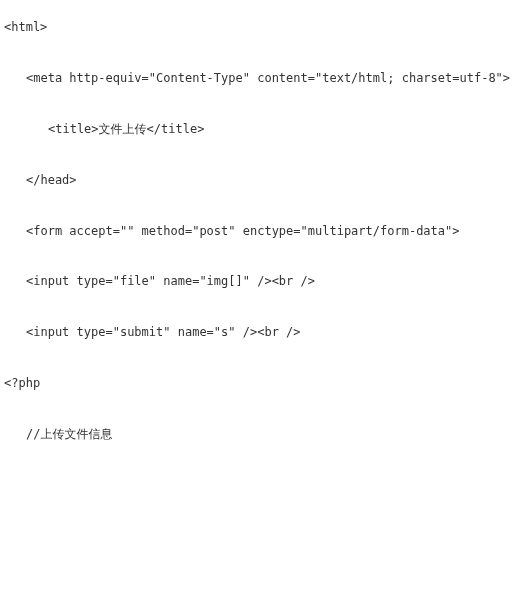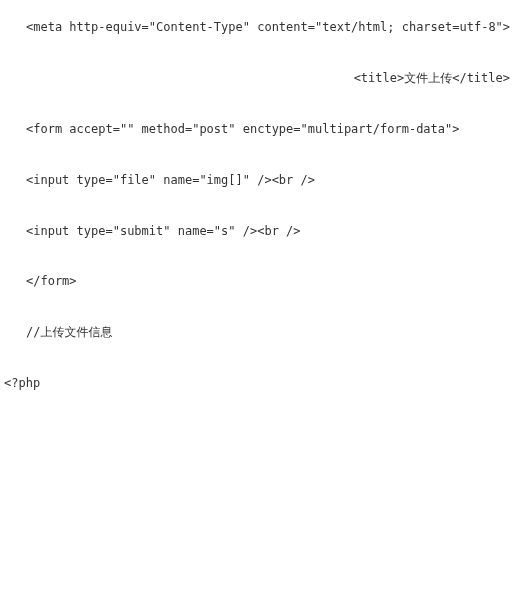--- a/index.html
+++ b/index.html
@@ -16,29 +16,30 @@
     color: #333333;
     line-height: 1.2;
     padding: 6px 4px;
     white-space: pre;
   }
   .code-line {
     min-height: 14px;
     margin-bottom: 22px;
   }
   .indent-1 { padding-left: 22px; }
-  .indent-2 { padding-left: 44px; text-align: right; }
+  .indent-2 { padding-left: 44px; }
 </style>
 </head>
 <body>
 
 <div class="code-container">
+<div class="code-line">&lt;html&gt;</div>
 <div class="code-line indent-1">&lt;meta http-equiv="Content-Type" content="text/html; charset=utf-8"&gt;</div>
 <div class="code-line indent-2">&lt;title&gt;文件上传&lt;/title&gt;</div>
+<div class="code-line indent-1">&lt;/head&gt;</div>
 <div class="code-line indent-1">&lt;form accept="" method="post" enctype="multipart/form-data"&gt;</div>
 <div class="code-line indent-1">&lt;input type="file" name="img[]" /&gt;&lt;br /&gt;</div>
 <div class="code-line indent-1">&lt;input type="submit" name="s" /&gt;&lt;br /&gt;</div>
-<div class="code-line indent-1">&lt;/form&gt;</div>
+<div class="code-line">&lt;?php</div>
 <div class="code-line indent-1">//上传文件信息</div>
-<div class="code-line">&lt;?php</div>
 
 
 </div>
 
 </body></html>

